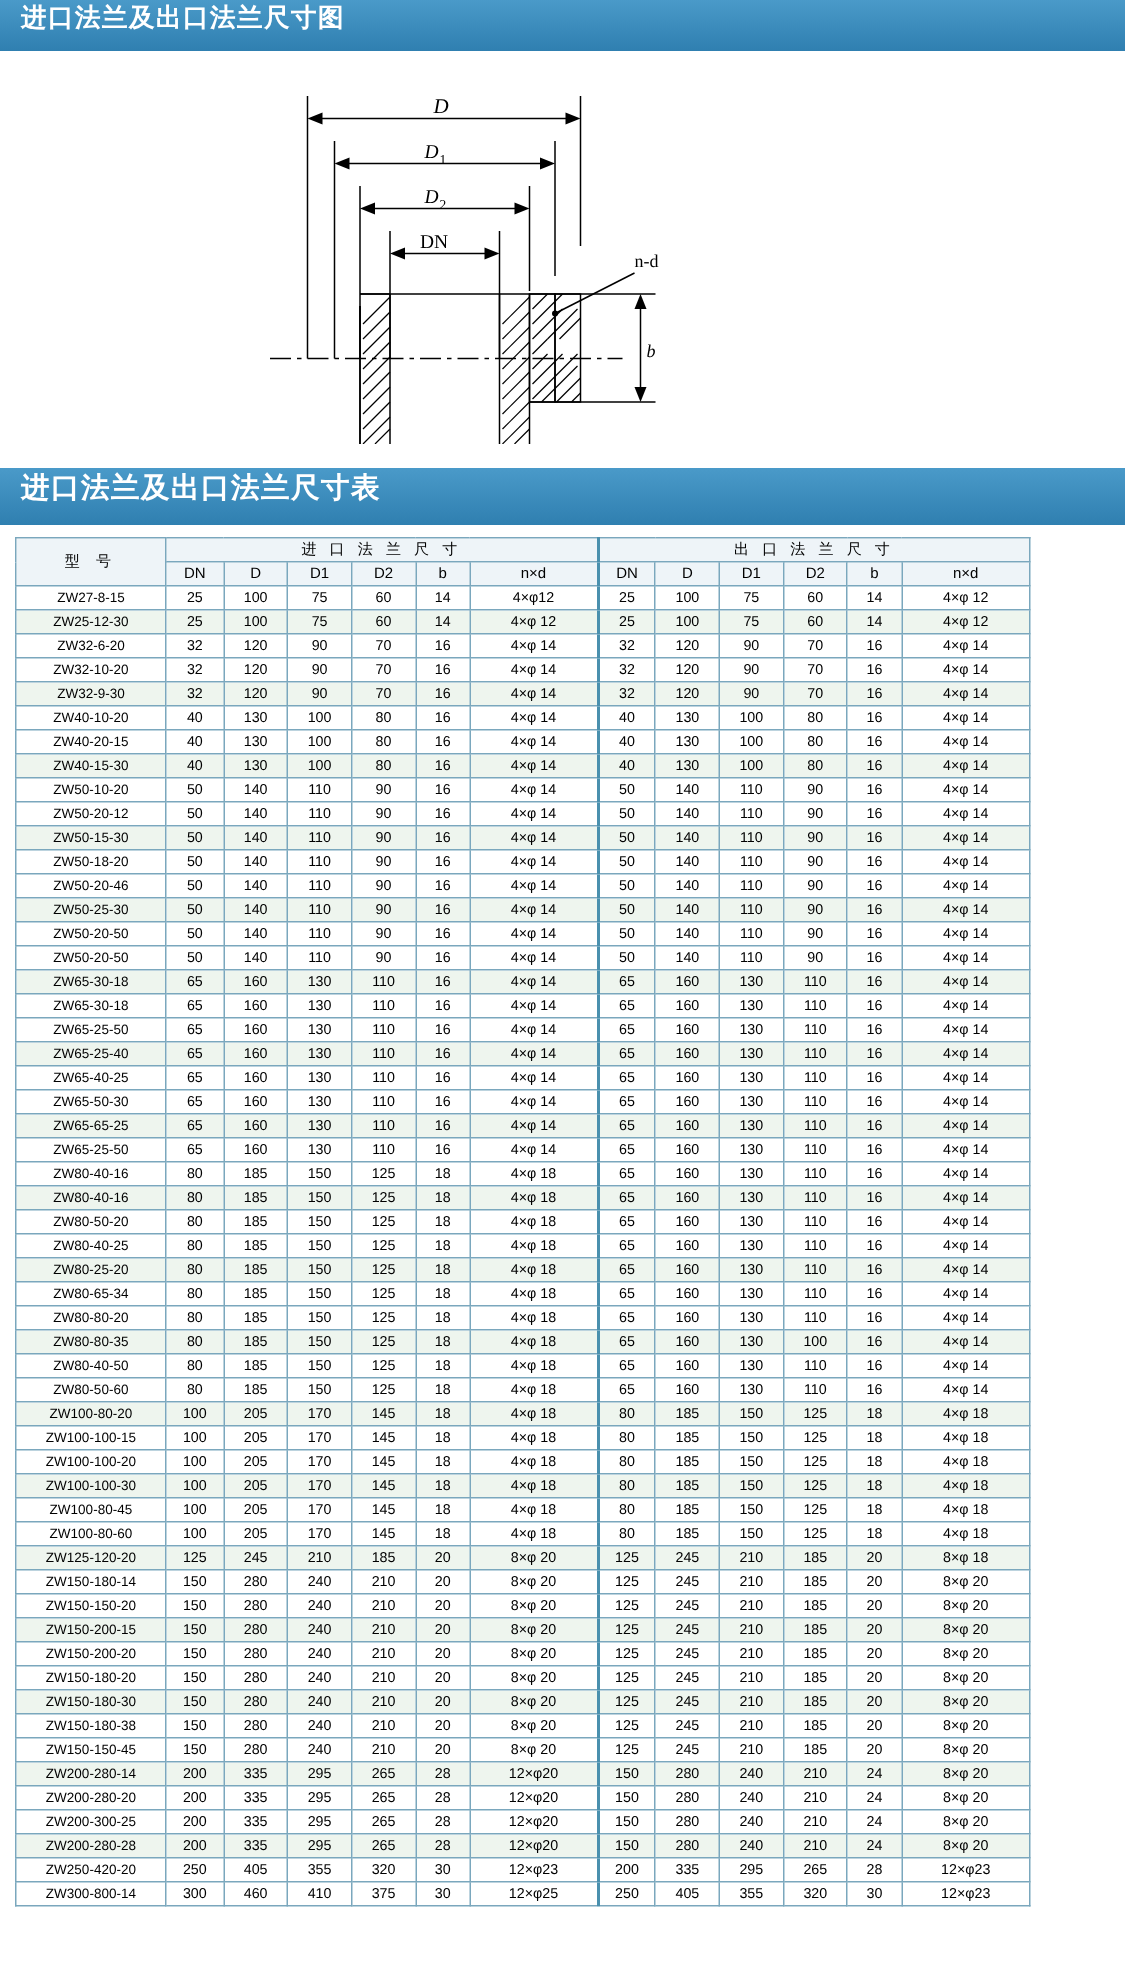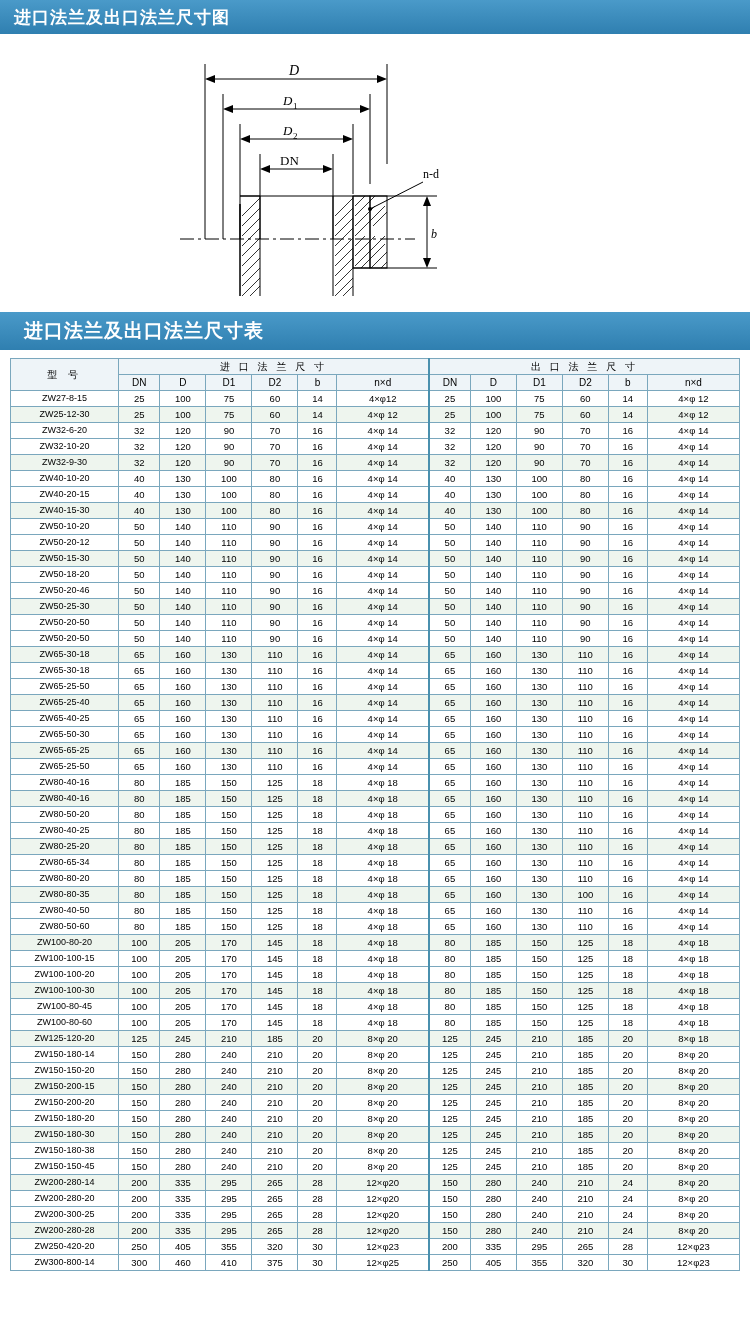--- a/index.html
+++ b/index.html
@@ -9,53 +9,53 @@
     font-family:"Liberation Sans", sans-serif;
     color:#000;
   }
   .page{width:750px;position:relative;}
 
   
   .banner{
     height:34px;
     background:#3f8fbf;
     background:linear-gradient(#4a9ac9,#2f7fb0);
-    display:flex;align-items:center;
+    display:flex;align-items:flex-start;
     padding-left:14px;
     box-sizing:border-box;
   }
   .banner .btitle{
     color:#ffffff;font-size:17px;font-weight:bold;letter-spacing:1px;
   }
   .banner2{
     height:38px;
     background:#3f8fbf;
     background:linear-gradient(#4a9ac9,#2f7fb0);
-    display:flex;align-items:center;
-    padding-left:24px;
+    display:flex;align-items:flex-start;
+    padding-left:14px;
     box-sizing:border-box;
     margin-top:6px;
   }
   .banner2 .btitle{
     color:#ffffff;font-size:19px;font-weight:bold;letter-spacing:1px;
   }
 
   
   .drawing{
     height:272px;
     position:relative;
     background:#ffffff;
   }
   .drawing svg{display:block;margin:0 auto;}
 
   
   .tablewrap{padding:8px 10px 14px 10px;box-sizing:border-box;}
   table.dims{
     border-collapse:collapse;
-    width:730px;
+    width:677px;
     font-size:9.5px;
     table-layout:fixed;
   }
   table.dims th, table.dims td{
     border:1px solid #7aa7bd;
     text-align:center;
     padding:0;
     height:15px;
     line-height:15px;
     font-weight:normal;

